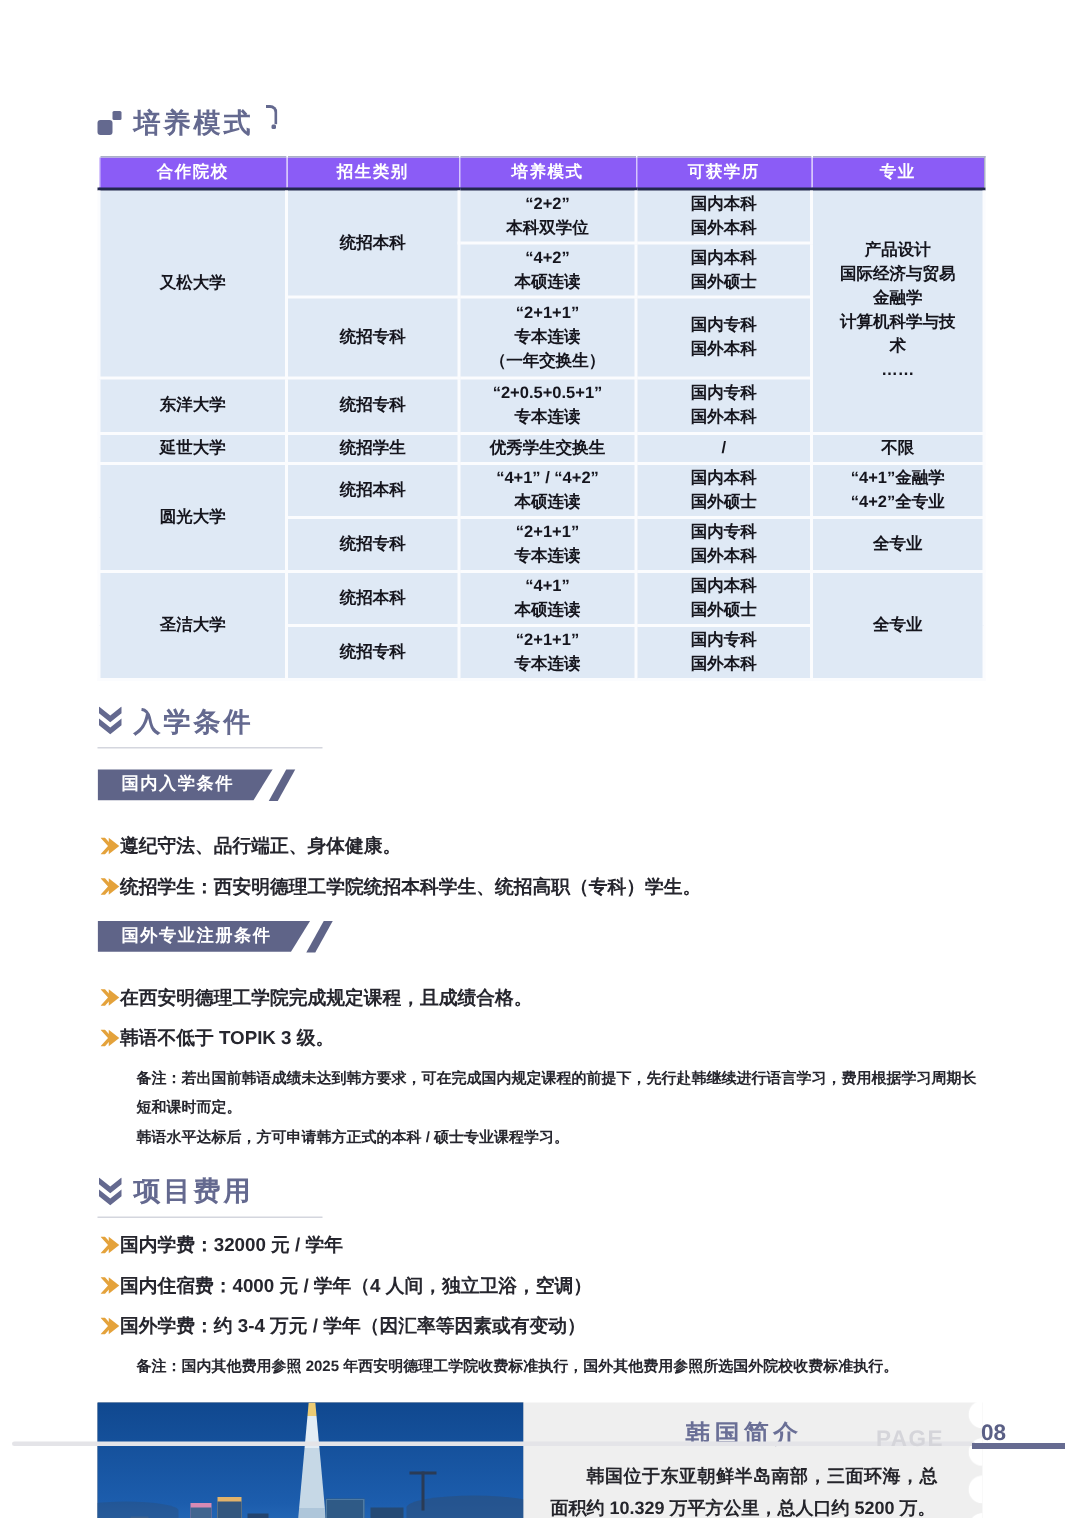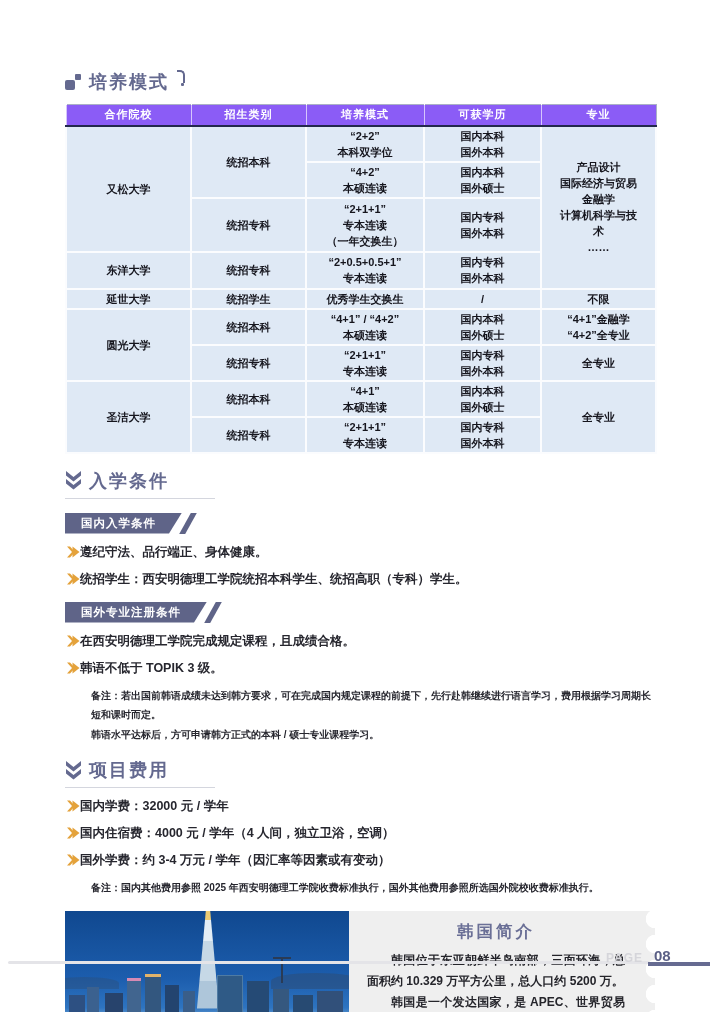--- a/index.html
+++ b/index.html
@@ -27,21 +27,21 @@
     font-size:11px; font-weight:bold; color:#15151d; text-align:center; }
   table.program { border:1px solid #aab0c6; }
   table.program th { background:#8b5cf6; color:#fff; height:21px; font-size:11px; letter-spacing:1px;
     border-left:1px solid rgba(255,255,255,.65); border-bottom:2px solid #23284d; }
   table.program td { background:#dfe9f5; border:2px solid #fbfcfe; line-height:16px;
     white-space:pre-line; vertical-align:middle; padding:1px 18px; }
   .col1{width:125px}.col2{width:115px}.col3{width:118px}.col4{width:117px}.col5{width:115px}
   tr.h35{height:35px} tr.h54{height:54px} tr.h37{height:37px} tr.h19{height:19px}
 
   
-  .badge-wrap { position:relative; display:inline-block; margin:14px 0 0 0; }
+  .badge-wrap { position:relative; display:inline-block; margin:14px 0 12px 0; }
   .badge { display:inline-block; background:#5f6488; color:#fff; font-size:11.5px; font-weight:bold;
     letter-spacing:1px; padding:4px 26px 4px 16px; line-height:13px;
     clip-path:polygon(0 0, 100% 0, calc(100% - 13px) 100%, 0 100%); }
   .badge-stripe { position:absolute; right:-9px; top:0; width:6px; height:100%;
     background:#5f6488; transform:skewX(-29deg); }
 
   
   .bullet { display:flex; align-items:flex-start; gap:0; margin:10px 0 0 2px;
     font-size:12.5px; font-weight:bold; color:#26262e; line-height:17px; }
   .bullet .arr { flex:0 0 auto; margin-top:2px; }
@@ -79,21 +79,21 @@
   .b8{left:152px;width:26px;height:46px;background:#2f5a86;box-shadow:inset 0 0 0 1px #4f7ba3;}
   .b9{left:182px;width:22px;height:40px;background:#254a75;}
   .b10{left:208px;width:16px;height:32px;background:#35587f;}
   .b11{left:228px;width:20px;height:26px;background:#274a72;}
   .b12{left:252px;width:26px;height:30px;background:#31507a;}
   .crane { position:absolute; left:216px; bottom:104px; width:2px; height:26px; background:#2a3b55; }
   .crane::after { content:""; position:absolute; left:-8px; top:0; width:18px; height:2px; background:#2a3b55; }
 
   
   .footer-line { position:absolute; left:8px; top:961px; width:642px; height:2.5px; background:#e4e4e8; border-radius:2px; }
-  .footer-label { position:absolute; left:606px; top:951px; font-size:12px; letter-spacing:1px; color:#d5d5da; font-weight:bold;text-align:right; }
+  .footer-label { position:absolute; left:584px; top:951px; font-size:15px; letter-spacing:1px; color:#d5d5da; font-weight:bold;text-align:right; }
   .footer-num { position:absolute; left:654px; top:947px; font-size:15px; color:#5a5f85; font-weight:bold;text-align:right; }
   .footer-bar { position:absolute; left:648px; top:962px; width:62px; height:4px; background:#666b91; }
 </style>
 </head>
 <body>
 
 <div class="page">
   <div class="content">
 
     

